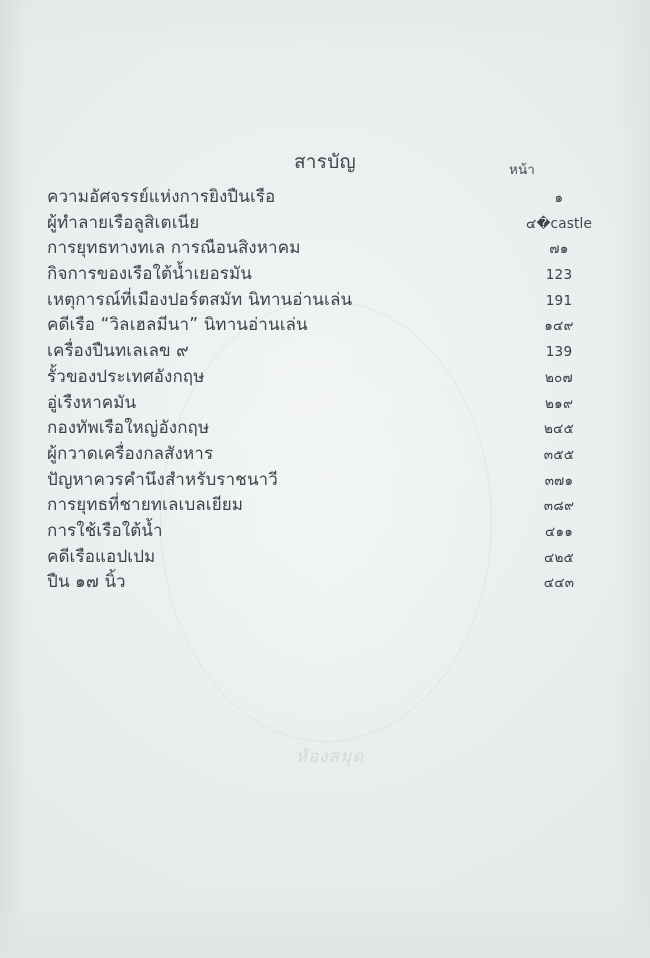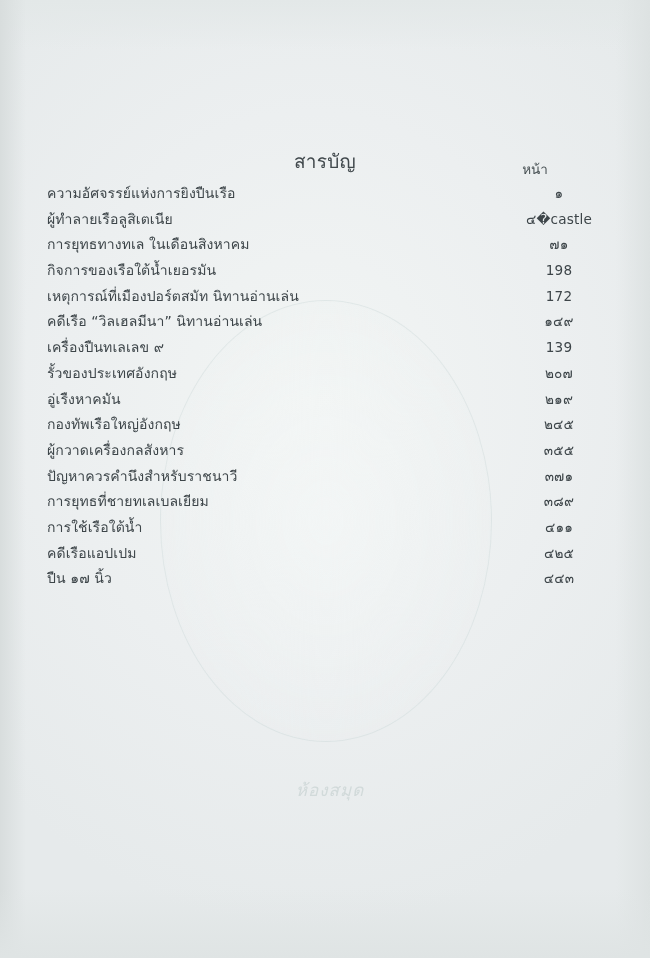--- a/index.html
+++ b/index.html
@@ -58,21 +58,21 @@
     width: 330px;
     height: 440px;
     border-radius: 50%;
     border: 1px solid rgba(190, 205, 205, 0.30);
     background: radial-gradient(ellipse at center, rgba(245,248,248,0.55) 0%, rgba(240,244,244,0.10) 70%, rgba(240,244,244,0) 100%);
     pointer-events: none;
   }
   .watermark-text {
     position: absolute;
     left: 205px;
-    top: 776px;
+    top: 742px;
     width: 250px;
     text-align: center;
     font-family: "DejaVu Serif", serif;
     font-size: 17px;
     font-style: italic;
     color: rgba(205, 214, 214, 0.85);
     letter-spacing: 1px;
     pointer-events: none;
     user-select: none;
   }
@@ -90,40 +90,40 @@
     width: 650px;
     text-align: center;
     font-size: 19px;
     color: #40484c;
     letter-spacing: 0.3px;
     margin-top: 46px;
   }
   .page-col-header {
     position: absolute;
     top: 158px;
-    left: 485px;
+    left: 509px;
     width: 100px;
-    text-align: center;
+    text-align: left;
     font-size: 13.5px;
     color: #485154;
   }
   .toc-list {
     position: absolute;
     top: 182px;
     left: 47px;
     width: 560px;
   }
   .toc-row {
     display: flex;
     align-items: baseline;
     height: 25.7px;
   }
   .toc-entry-title {
     flex: 0 0 auto;
-    font-size: 14px;
+    font-size: 17px;
     color: #3d4549;
     white-space: nowrap;
     letter-spacing: 0.1px;
   }
   .toc-spacer {
     flex: 1 1 auto;
   }
   .toc-entry-page {
     flex: 0 0 96px;
     text-align: center;
@@ -155,33 +155,33 @@
           <span class="toc-entry-title">ความอัศจรรย์แห่งการยิงปืนเรือ</span>
           <span class="toc-spacer"></span>
           <span class="toc-entry-page">๑</span>
         </div>
         <div class="toc-row">
           <span class="toc-entry-title">ผู้ทำลายเรือลูสิเตเนีย</span>
           <span class="toc-spacer"></span>
           <span class="toc-entry-page">๔�castle</span>
         </div>
         <div class="toc-row">
-          <span class="toc-entry-title">การยุทธทางทเล ในเดือนสิงหาคม</span>
+          <span class="toc-entry-title">การยุทธทางทเล การณือนสิงหาคม</span>
           <span class="toc-spacer"></span>
           <span class="toc-entry-page">๗๑</span>
         </div>
         <div class="toc-row">
           <span class="toc-entry-title">กิจการของเรือใต้น้ำเยอรมัน</span>
           <span class="toc-spacer"></span>
-          <span class="toc-entry-page">198</span>
+          <span class="toc-entry-page">123</span>
         </div>
         <div class="toc-row">
           <span class="toc-entry-title">เหตุการณ์ที่เมืองปอร์ตสมัท นิทานอ่านเล่น</span>
           <span class="toc-spacer"></span>
-          <span class="toc-entry-page">172</span>
+          <span class="toc-entry-page">191</span>
         </div>
         <div class="toc-row">
           <span class="toc-entry-title">คดีเรือ “วิลเฮลมีนา” นิทานอ่านเล่น</span>
           <span class="toc-spacer"></span>
           <span class="toc-entry-page">๑๔๙</span>
         </div>
         <div class="toc-row">
           <span class="toc-entry-title">เครื่องปืนทเลเลข ๙</span>
           <span class="toc-spacer"></span>
           <span class="toc-entry-page">139</span>

